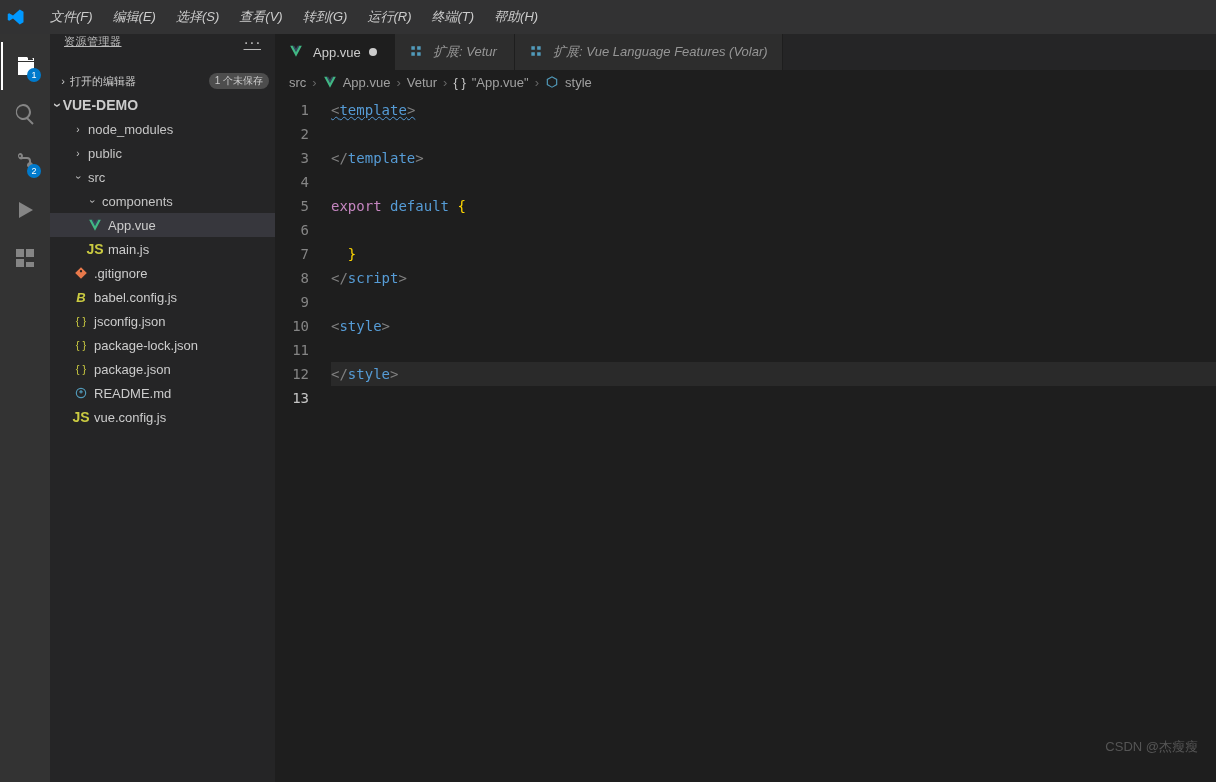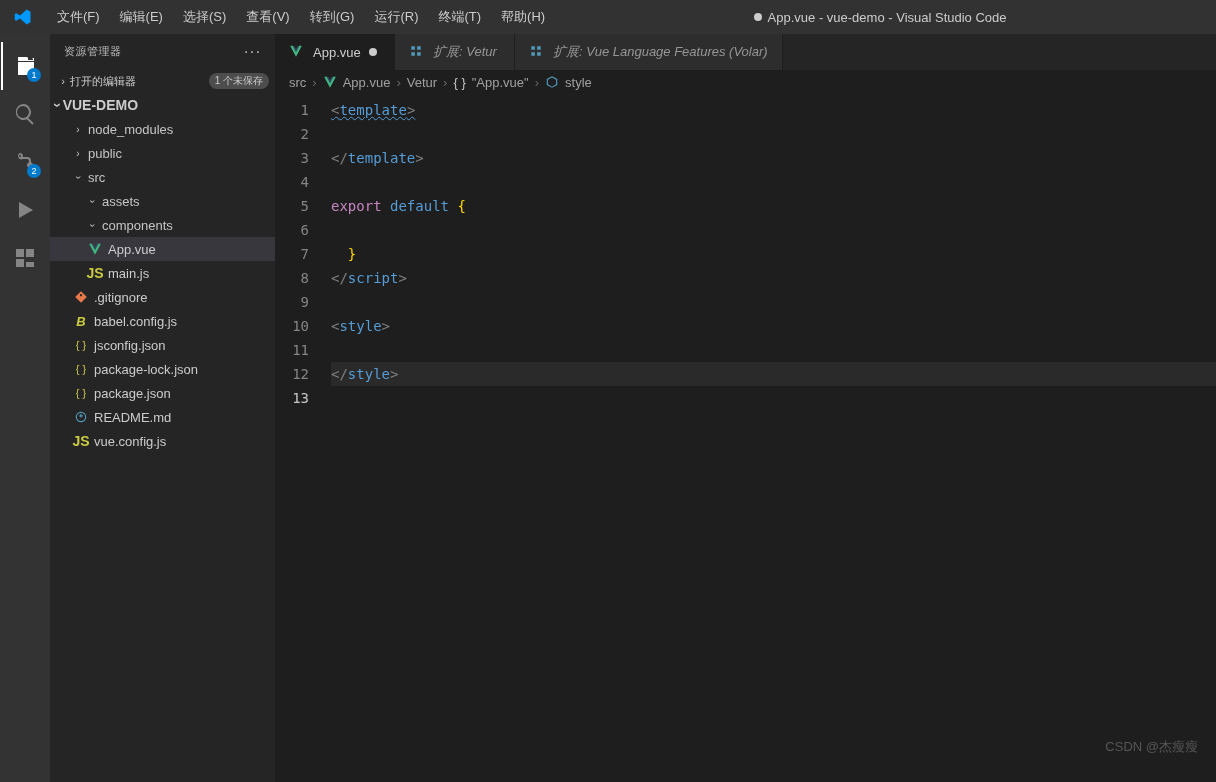--- a/index.html
+++ b/index.html
@@ -12,40 +12,41 @@
   overflow: hidden;
   display: flex;
   flex-direction: column;
 }
 
 .titlebar {
   height: 34px;
   background: #323233;
   display: flex;
   align-items: center;
-  padding: 0 11px;
+  padding: 0 4px;
   color: #cccccc;
+  font-style: italic;
 }
 .titlebar .app-icon { width: 24px; height: 24px; margin-right: 12px; display:flex; align-items:center; justify-content:center;}
 .menu { display: flex; gap: 0; }
 .menu-item { padding: 6px 10px; cursor: pointer; }
 .window-title { flex: 1; text-align: center; color: #cccccc; display:flex; align-items:center; justify-content:center; gap:6px;}
 .dirty-dot { width:8px;height:8px;border-radius:50%;background:#cccccc;display:inline-block;}
 
 .main { flex: 1; display: flex; min-height:0;}
 
 .activity-bar { width: 50px; background: #333333; display: flex; flex-direction: column; align-items:center; padding-top:8px;}
 .activity-item { width:48px; height:48px; display:flex; align-items:center; justify-content:center; position:relative; cursor:pointer;}
 .activity-item.active { border-left:2px solid #fff; }
 .activity-item svg { width:24px; height:24px; fill:#858585; }
 .activity-item.active svg { fill:#fff; }
 .badge { position:absolute; bottom:8px; right:8px; background:#007acc; color:#fff; border-radius:8px; min-width:14px; height:14px; font-size:9px; display:flex;align-items:center;justify-content:center; padding:0 3px;}
 
 .sidebar { width: 225px; background: #252526; display:flex; flex-direction:column; }
-.sidebar-header { height:35px; display:flex; align-items:center; justify-content:space-between; padding:0 14px; color:#bbbbbb; font-size:11px; letter-spacing:0.5px;}
+.sidebar-header { height:35px; display:flex; justify-content:space-between; padding:0 14px; color:#bbbbbb; font-size:11px; letter-spacing:0.5px;text-decoration:underline;}
 .sidebar-header .dots { font-size:16px; cursor:pointer;}
 .section-header { display:flex; align-items:center; padding:4px 6px; cursor:pointer; font-size:11px;}
 .section-header .chev { width:14px; text-align:center;}
 .section-header .badge-pill { background:#4d4d4d; color:#ccc; border-radius:8px; padding:1px 6px; font-size:10px; margin-left:auto;}
 .project-header { font-weight:bold; font-size:14px; padding:4px 6px; display:flex; align-items:center;}
 .tree { flex:1; overflow:auto;}
 .tree-row { display:flex; align-items:center; height:24px; cursor:pointer; padding-right:6px;}
 .tree-row.selected { background:#37373d;}
 .tree-row .icon { width:18px; display:flex; align-items:center; justify-content:center; margin-right:4px;}
 .tree-row .chev { width:12px; text-align:center; font-size:10px; color:#c5c5c5;}
@@ -92,24 +93,20 @@
   <div class="menu" id="menu">
       <div class="menu-item">文件(F)</div>
       <div class="menu-item">编辑(E)</div>
       <div class="menu-item">选择(S)</div>
       <div class="menu-item">查看(V)</div>
       <div class="menu-item">转到(G)</div>
       <div class="menu-item">运行(R)</div>
       <div class="menu-item">终端(T)</div>
       <div class="menu-item">帮助(H)</div>
     </div>
-  <div class="window-title">
-    <span class="dirty-dot"></span>
-    <span>App.vue - vue-demo - Visual Studio Code</span>
-  </div>
 </div>
 
 <div class="main">
 
   <div class="activity-bar">
     <div class="activity-item active">
       <svg viewBox="0 0 24 24">
           <path d="M4 3h9l1 1h6v3H4V3zm0 5h16v13H4V8zm10-4v2h5V5l-1-1h-4z"></path>
         </svg>
       <span class="badge">1</span>
@@ -162,26 +159,20 @@
           <span class="tree-indent" style="width: 22px;"></span>
           <span class="chev" style="display: inline-block;">›</span>
           <span style="width: 4px;"></span>
           <span style="color: rgb(197, 197, 197);">public</span>
         </div>
         <div class="tree-row">
           <span class="tree-indent" style="width: 22px;"></span>
           <span class="chev" style="transform: rotate(90deg); display: inline-block;">›</span>
           <span style="width: 4px;"></span>
           <span style="color: rgb(197, 197, 197);">src</span>
-        </div>
-        <div class="tree-row">
-          <span class="tree-indent" style="width: 36px;"></span>
-          <span class="chev" style="transform: rotate(90deg); display: inline-block;">›</span>
-          <span style="width: 4px;"></span>
-          <span style="color: rgb(197, 197, 197);">assets</span>
         </div>
         <div class="tree-row">
           <span class="tree-indent" style="width: 36px;"></span>
           <span class="chev" style="transform: rotate(90deg); display: inline-block;">›</span>
           <span style="width: 4px;"></span>
           <span style="color: rgb(197, 197, 197);">components</span>
         </div>
         <div class="tree-row selected">
           <span class="tree-indent" style="width: 36px;"></span>
           <span class="icon">

